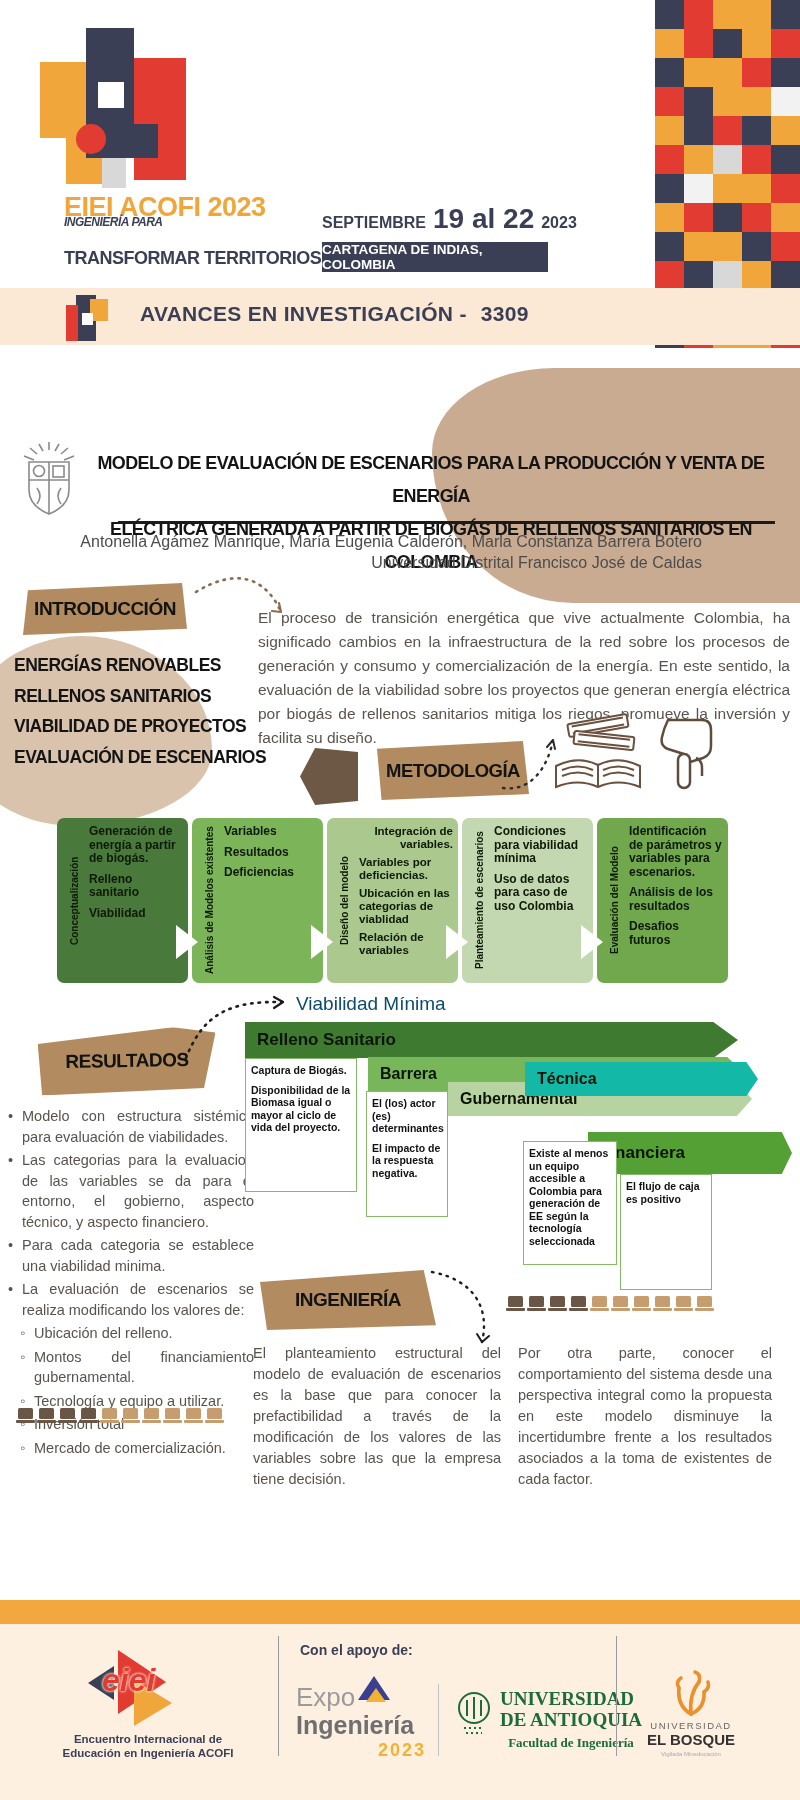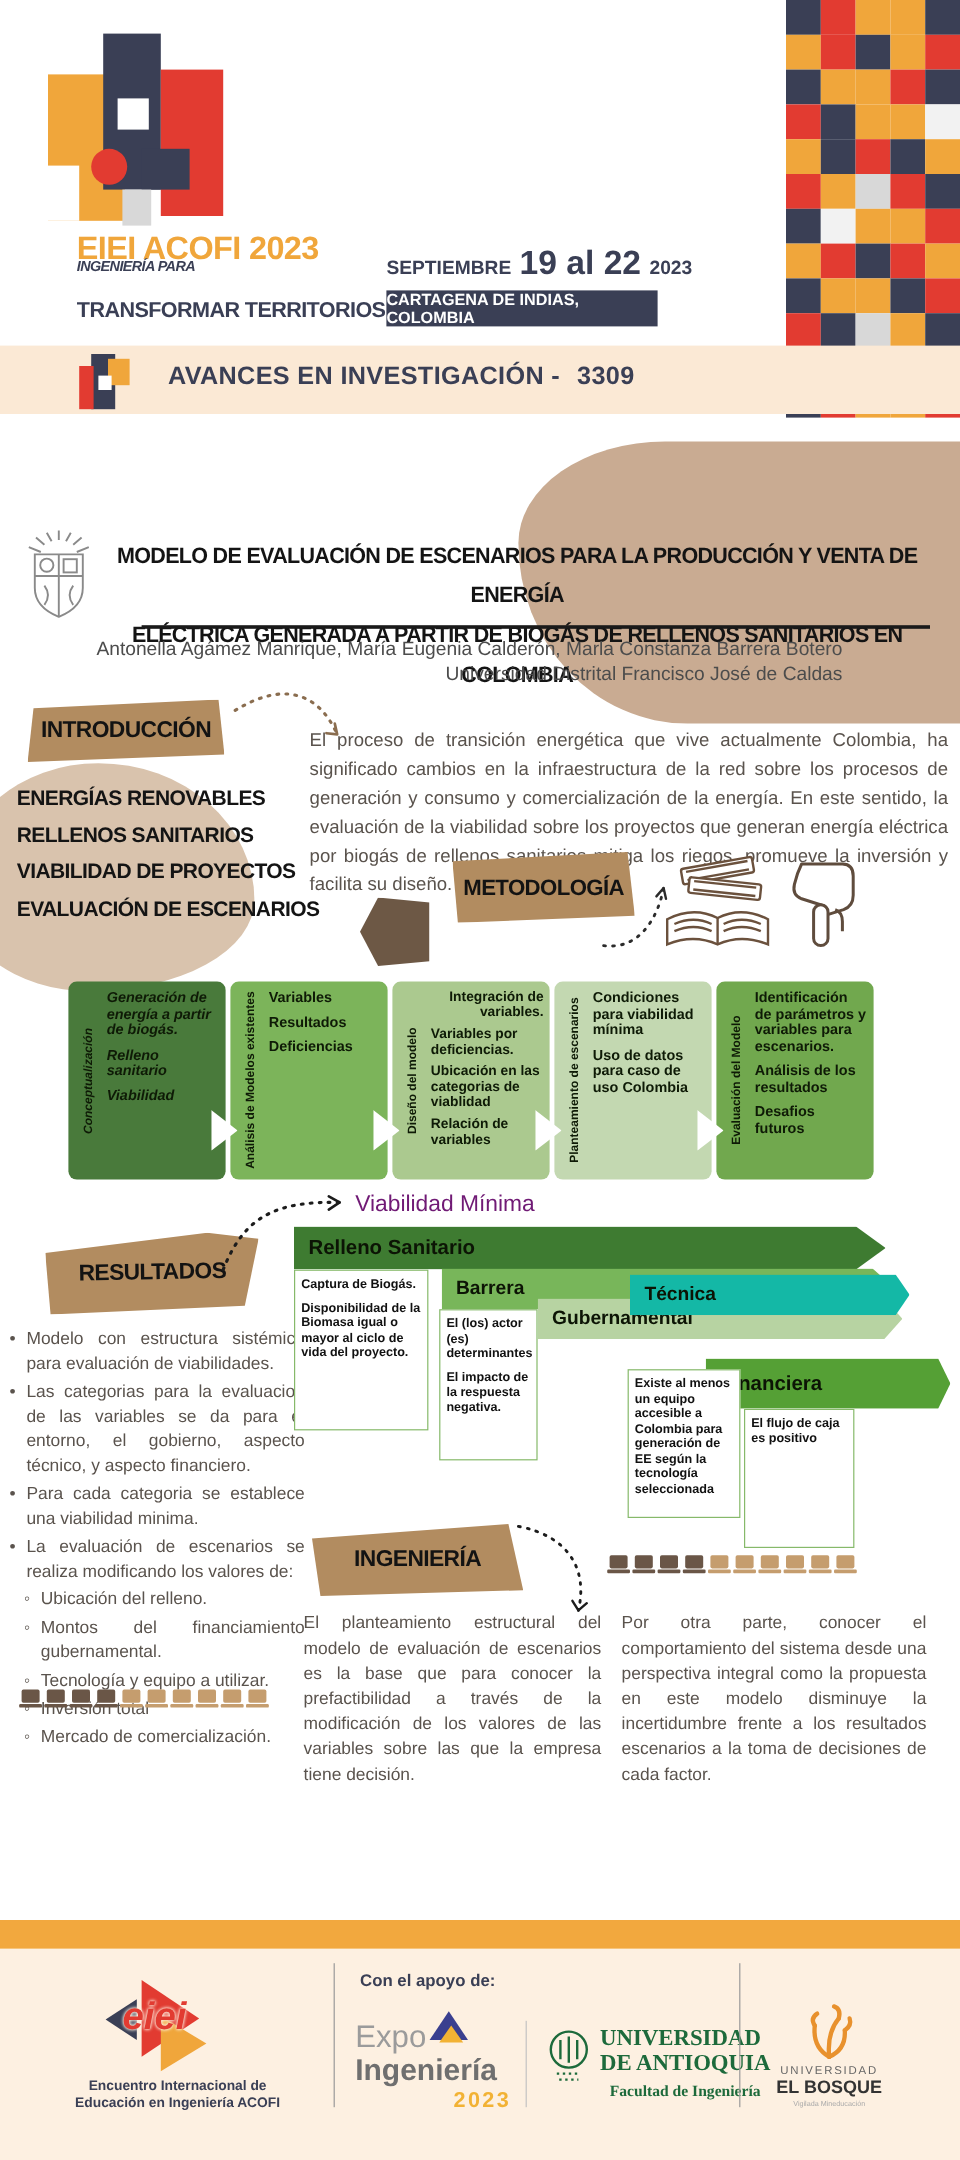--- a/index.html
+++ b/index.html
@@ -185,21 +185,21 @@
     <div>ENERGÍAS RENOVABLES</div>
     <div>RELLENOS SANITARIOS</div>
     <div>VIABILIDAD DE PROYECTOS</div>
     <div>EVALUACIÓN DE ESCENARIOS</div>
   </div>
 
   <div class="abs" style="left:258px;top:606px;width:532px;font-size:15.5px;line-height:24px;color:#5a534d;text-align:justify;">El proceso de transición energética que vive actualmente Colombia, ha significado cambios en la infraestructura de la red sobre los procesos de generación y consumo y comercialización de la energía. En este sentido, la evaluación de la viabilidad sobre los proyectos que generan energía eléctrica por biogás de rellenos sanitarios mitiga los riegos, promueve la inversión y facilita su diseño.</div>
 
   <div class="abs" style="left:300px;top:748px;width:58px;height:57px;background:#6d5845;clip-path:polygon(26% 0,100% 7%,100% 93%,26% 100%,0 50%);"></div>
 
-  <div class="abs tanbox condensed" style="left:377px;top:710px;width:152px;height:59px;clip-path:polygon(0 13%,96% 0,100% 90%,3% 100%);justify-content:center;">
+  <div class="abs tanbox condensed" style="left:377px;top:741px;width:152px;height:59px;clip-path:polygon(0 13%,96% 0,100% 90%,3% 100%);justify-content:center;">
     <span style="font-size:18.5px;">METODOLOGÍA</span>
   </div>
 
   <svg class="abs" style="left:548px;top:710px;" width="102" height="88" viewBox="0 0 102 88">
     <g stroke="#6b513d" stroke-width="2" fill="#fff">
       <g transform="rotate(-10 50 16)">
           <rect x="20" y="9" width="60" height="13" rx="2"></rect>
           <line x1="24" y1="12" x2="76" y2="12"></line>
           <line x1="24" y1="19" x2="76" y2="19"></line>
         </g>
@@ -215,21 +215,21 @@
   </svg>
 
   <svg class="abs" style="left:656px;top:714px;" width="64" height="82" viewBox="0 0 64 82">
     <g stroke="#5f4c3d" stroke-width="2.5" fill="#fff" stroke-linejoin="round">
       <path d="M12 6 h34 q9 0 9 10 v16 q0 9 -8 12 l-16 5 v-8 l-19 -6 q-8 -3 -6 -12 q2 -9 6 -17 z"></path>
       <rect x="22" y="40" width="12" height="34" rx="6"></rect>
       <path d="M40 44 q6 2 6 10 v8" fill="none"></path>
     </g>
   </svg>
 
-  <div class="stage" style="left: 57px; background: rgb(73, 122, 59); font-style: italic;">
+  <div class="stage" style="left: 57px; background: rgb(73, 122, 59);">
     <div class="vlabel">Conceptualización</div>
     <div class="stage-items">
       <div>Generación de energía a partir de biogás.</div>
       <div>Relleno sanitario</div>
       <div>Viabilidad</div>
     </div>
   </div>
   <div class="stage" style="left: 192px; background: rgb(124, 180, 90);">
     <div class="vlabel">Análisis de Modelos existentes</div>
     <div class="stage-items">
@@ -260,21 +260,21 @@
       <div>Identificación de parámetros y variables para escenarios.</div>
       <div>Análisis de los resultados</div>
       <div>Desafios futuros</div>
     </div>
   </div>
   <div class="chev" style="left:176px;top:925px;"></div>
   <div class="chev" style="left:311px;top:925px;"></div>
   <div class="chev" style="left:446px;top:925px;"></div>
   <div class="chev" style="left:581px;top:925px;"></div>
 
-  <div class="abs" style="left:296px;top:993px;font-size:19px;color:#701a75;">Viabilidad Mínima</div>
+  <div class="abs" style="left:296px;top:993px;font-size:19px;color:#0c4a6e;">Viabilidad Mínima</div>
 
   <div class="vbar" style="left: 245px; top: 1022px; width: 493px; height: 36px; font-size: 17px; z-index: 1; background: rgb(62, 123, 49);">
     <span>Relleno Sanitario</span>
   </div>
   <div class="vbar" style="left: 368px; top: 1057px; width: 378px; height: 34px; font-size: 16px; z-index: 2; background: rgb(120, 182, 90);">
     <span>Barrera</span>
   </div>
   <div class="vbar" style="left: 448px; top: 1082px; width: 304px; height: 34px; font-size: 16px; z-index: 3; background: rgb(183, 211, 162);">
     <span>Gubernamental</span>
   </div>
@@ -366,21 +366,21 @@
       <span class="laptop" style="background: rgb(197, 157, 110);"></span>
       <span class="laptop" style="background: rgb(197, 157, 110);"></span>
       <span class="laptop" style="background: rgb(197, 157, 110);"></span>
     </div>
 
   <div class="abs tanbox condensed" style="left:260px;top:1270px;width:176px;height:60px;clip-path:polygon(0 20%,93% 0,100% 92%,4% 100%);">
     <span style="font-size:19px;">INGENIERÍA</span>
   </div>
 
   <div class="para" style="left:253px;top:1343px;width:248px;">El planteamiento estructural del modelo de evaluación de escenarios es la base que para conocer la prefactibilidad a través de la modificación de los valores de las variables sobre las que la empresa tiene decisión.</div>
-  <div class="para" style="left:518px;top:1343px;width:254px;">Por otra parte, conocer el comportamiento del sistema desde una perspectiva integral como la propuesta en este modelo disminuye la incertidumbre frente a los resultados escenarios a la toma de decisiones de cada factor.</div>
+  <div class="para" style="left:518px;top:1343px;width:254px;">Por otra parte, conocer el comportamiento del sistema desde una perspectiva integral como la propuesta en este modelo disminuye la incertidumbre frente a los resultados asociados a la toma de existentes de cada factor.</div>
 
   <svg class="overlay" width="800" height="1800" viewBox="0 0 800 1800">
     <g fill="none" stroke-linecap="round">
       <path d="M196,592 C235,568 265,576 281,612" stroke="#8a6d4f" stroke-width="2.6" stroke-dasharray="1.5,6"></path>
       <path d="M281,612 l-2,-9 m2,9 l-9,-1" stroke="#8a6d4f" stroke-width="2.2"></path>
       <path d="M503,788 C532,792 548,766 553,740" stroke="#2b2b2b" stroke-width="2.4" stroke-dasharray="1.5,6"></path>
       <path d="M553,740 l-6,7 m6,-7 l2,9" stroke="#2b2b2b" stroke-width="2"></path>
       <path d="M186,1058 C204,1012 232,1001 283,1002" stroke="#1c1c1c" stroke-width="2.6" stroke-dasharray="1.5,6"></path>
       <path d="M283,1002 l-9,-5 m9,5 l-9,6" stroke="#1c1c1c" stroke-width="2.2"></path>
       <path d="M432,1272 C474,1280 490,1308 482,1342" stroke="#1c1c1c" stroke-width="2.4" stroke-dasharray="1.5,6"></path>

